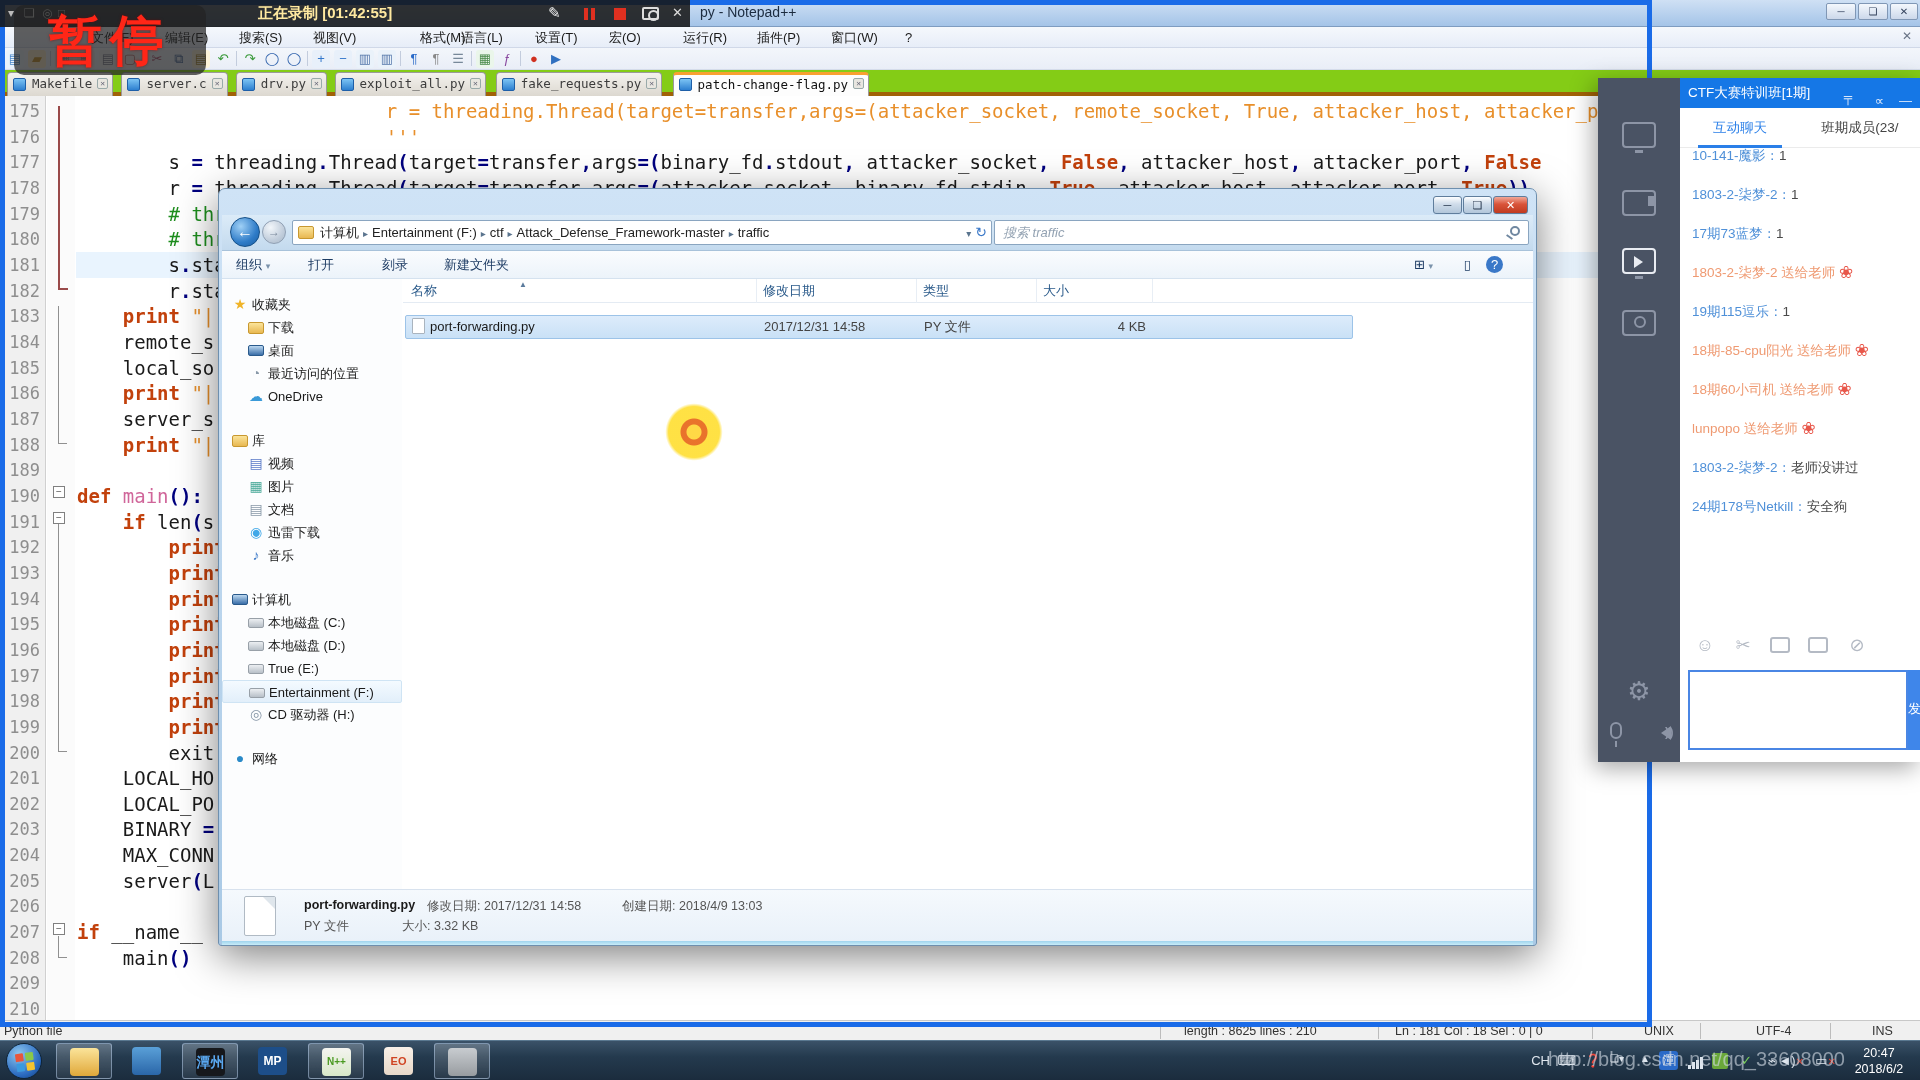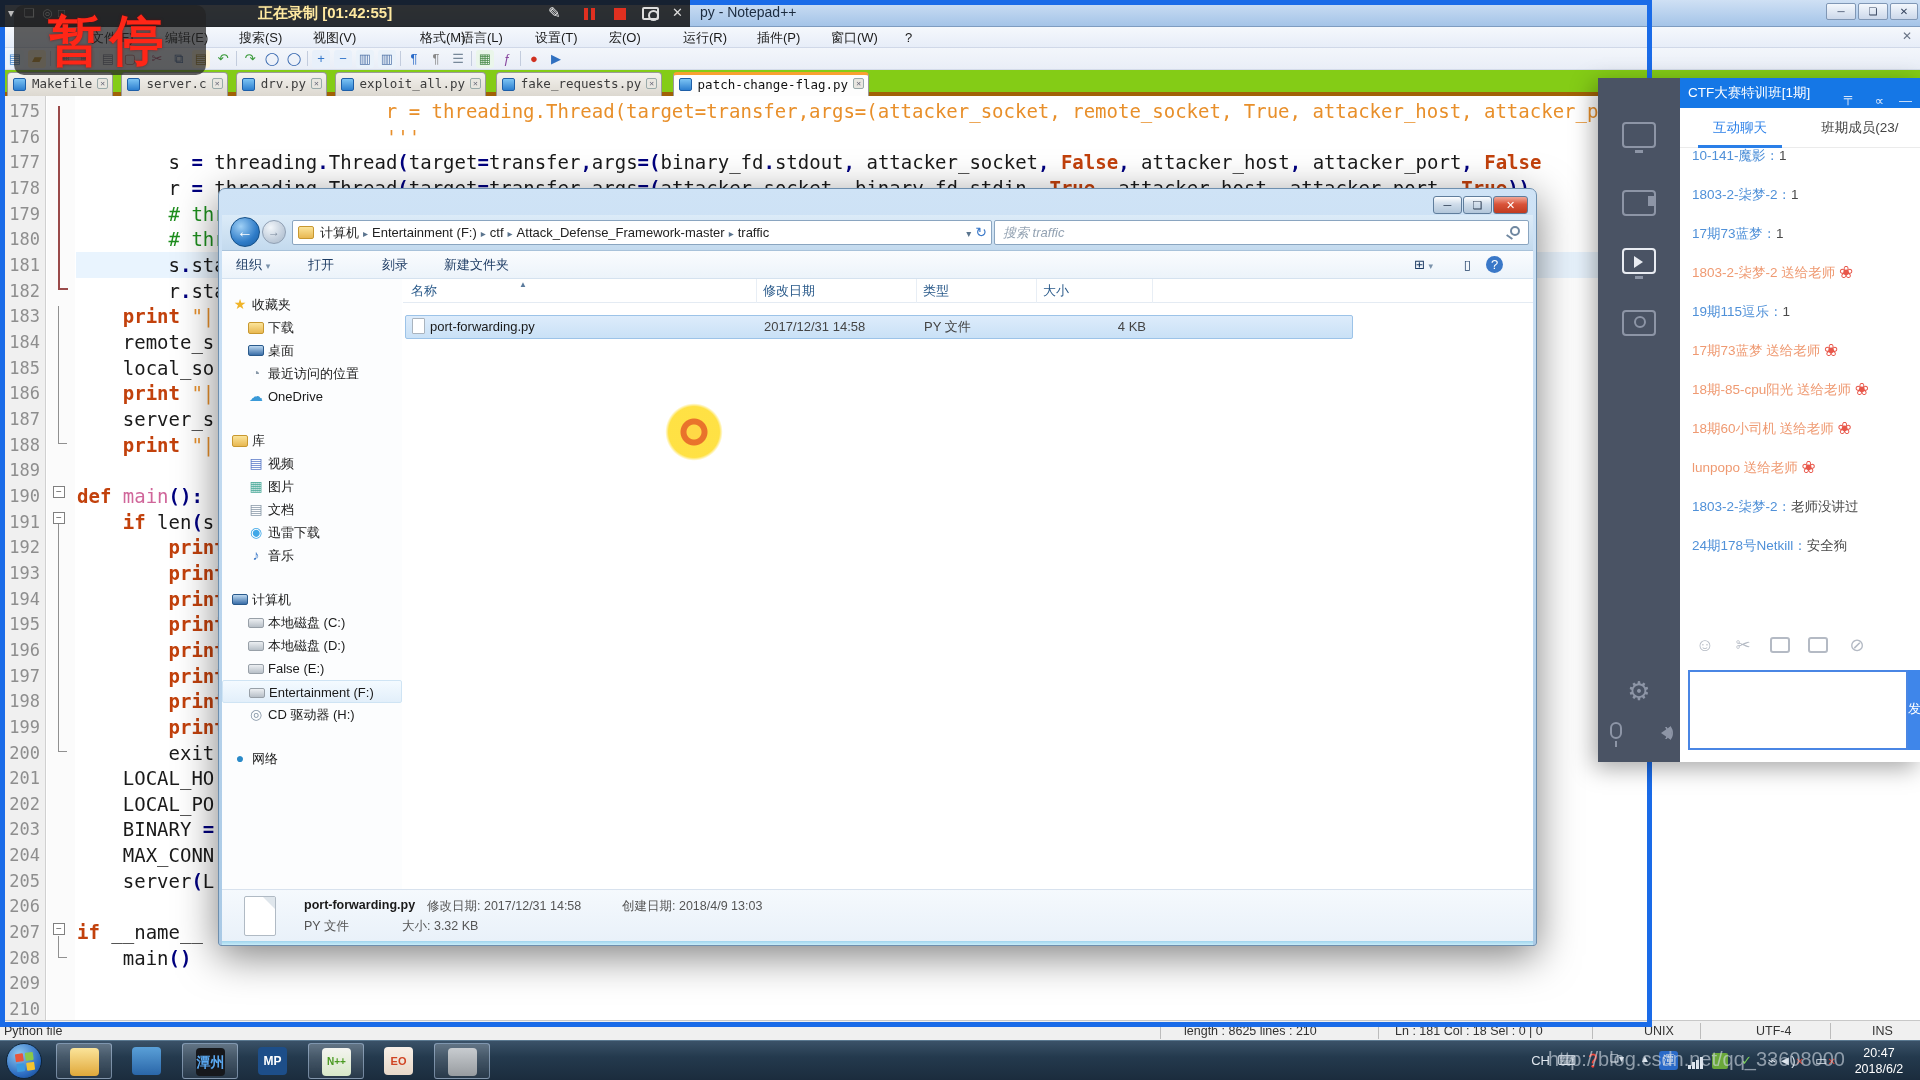--- a/index.html
+++ b/index.html
@@ -452,21 +452,21 @@
             <div class="srow child"><span class="ic" style="color: rgb(88, 120, 200);">▤</span><span>视频</span></div>
             <div class="srow child"><span class="ic" style="color: rgb(72, 168, 152);">▦</span><span>图片</span></div>
             <div class="srow child"><span class="ic" style="color: rgb(136, 152, 168);">▤</span><span>文档</span></div>
             <div class="srow child"><span class="ic" style="color: rgb(64, 168, 232);">◉</span><span>迅雷下载</span></div>
             <div class="srow child"><span class="ic" style="color: rgb(58, 120, 200);">♪</span><span>音乐</span></div>
           </div>
           <div class="sec">
             <div class="srow"><span class="ic monitor"></span><span>计算机</span></div>
             <div class="srow child"><span class="ic drive"></span><span>本地磁盘 (C:)</span></div>
             <div class="srow child"><span class="ic drive"></span><span>本地磁盘 (D:)</span></div>
-            <div class="srow child"><span class="ic drive"></span><span>False (E:)</span></div>
+            <div class="srow child"><span class="ic drive"></span><span>True (E:)</span></div>
             <div class="srow child hl"><span class="ic drive"></span><span>Entertainment (F:)</span></div>
             <div class="srow child"><span class="ic" style="color: rgb(136, 152, 168);">◎</span><span>CD 驱动器 (H:)</span></div>
           </div>
           <div class="sec">
             <div class="srow"><span class="ic" style="color: rgb(42, 138, 200);">●</span><span>网络</span></div>
           </div>
         </div>
       <div id="exp-files">
         <div id="colhead">
           <span class="ch" style="left:2px;width:352px;">名称</span>
@@ -522,21 +522,20 @@
       <div id="chat-tabs">
         <span class="ctab active" style="left:0;">互动聊天</span>
         <span class="ctab" style="left:120px;">班期成员(23/</span>
       </div>
       <div id="chat-msgs" style="padding-top: 0px;">
           <div class="msg" style="margin-top: -12px;"><span class="mn">10-141-魔影：</span><span class="mt">1</span></div>
           <div class="msg"><span class="mn">1803-2-柒梦-2：</span><span class="mt">1</span></div>
           <div class="msg"><span class="mn">17期73蓝梦：</span><span class="mt">1</span></div>
           <div class="msg gift">1803-2-柒梦-2 送给老师 <span class="fl">❀</span></div>
           <div class="msg"><span class="mn">19期115逗乐：</span><span class="mt">1</span></div>
-          <div class="msg gift">17期73蓝梦 送给老师 <span class="fl">❀</span></div>
           <div class="msg gift">18期-85-cpu阳光 送给老师 <span class="fl">❀</span></div>
           <div class="msg gift">18期60小司机 送给老师 <span class="fl">❀</span></div>
           <div class="msg gift">lunpopo 送给老师 <span class="fl">❀</span></div>
           <div class="msg"><span class="mn">1803-2-柒梦-2：</span><span class="mt">老师没讲过</span></div>
           <div class="msg"><span class="mn">24期178号Netkill：</span><span class="mt">安全狗</span></div>
         </div>
       <div id="chat-input-icons">
         <span class="cii" style="left:14px;">☺</span>
         <span class="cii" style="left:52px;">✂</span>
         <span class="cii box" style="left:90px;"></span>

